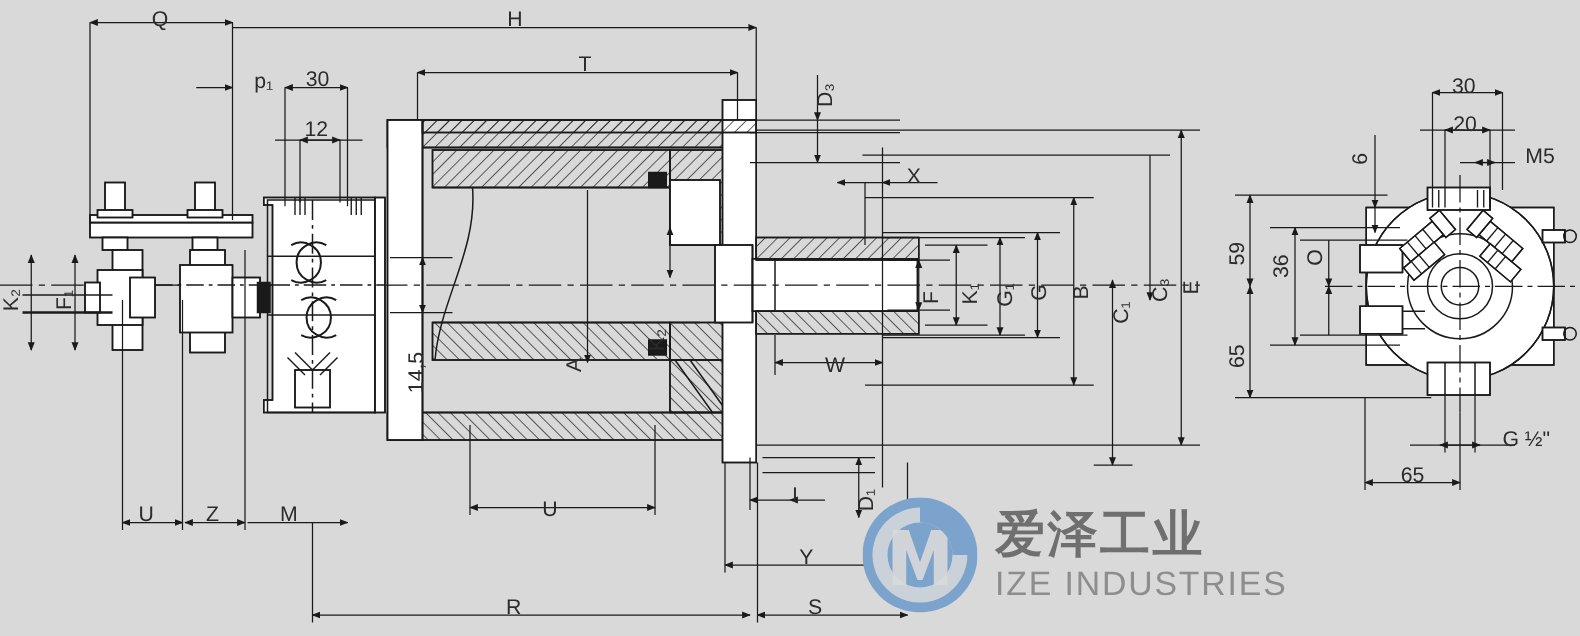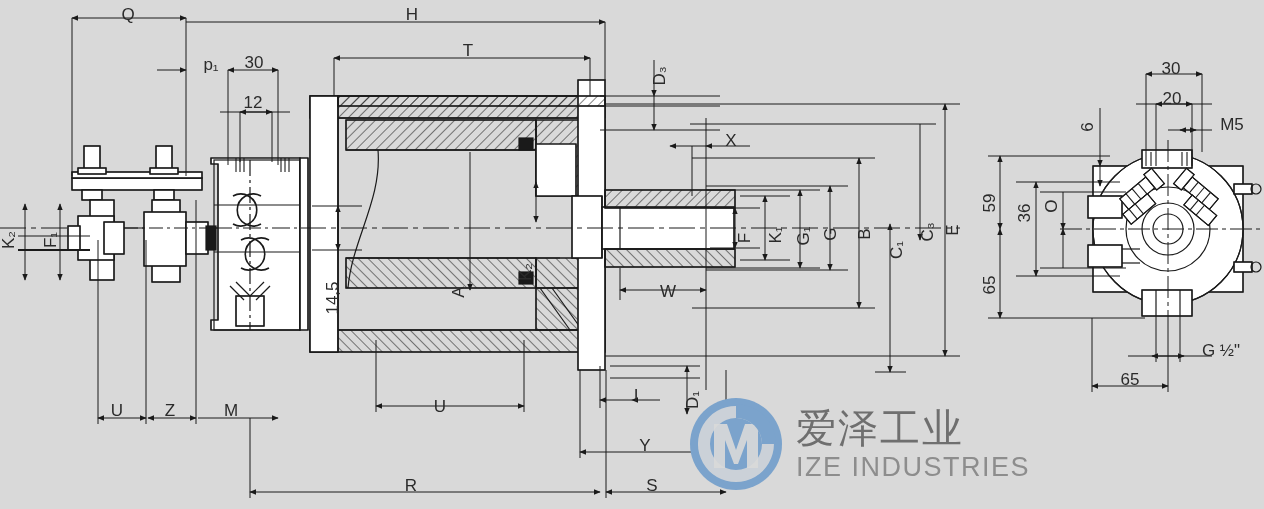--- a/index.html
+++ b/index.html
@@ -4,21 +4,21 @@
 <style>
   html,body{margin:0;padding:0;background:#d9d9d9;}
   body{width:1264px;height:509px;overflow:hidden;
        font-family:"Liberation Sans","DejaVu Sans",sans-serif;}
   #stage{position:relative;width:1264px;height:509px;background:#d9d9d9;}
   #stage svg{position:absolute;left:0;top:0;}
   .wm{position:absolute;left:690px;top:398px;display:flex;align-items:center;gap:14px;
       pointer-events:none;}
   .wm-mark{width:92px;height:92px;position:relative;}
   .wm-txt{display:flex;flex-direction:column;line-height:1;}
-  .wm-cn{font-size:40px;font-weight:normal;color:#6f6f6f;letter-spacing:2px;
+  .wm-cn{font-size:40px;font-weight:bold;color:#6f6f6f;letter-spacing:2px;
          font-family:"DejaVu Sans",sans-serif;}
   .wm-en{font-size:27px;color:#8d8d8d;letter-spacing:1.5px;margin-top:6px;}
 </style>
 </head>
 <body>
 
 <div id="stage">
 
 <svg width="1264" height="509" viewBox="0 0 1264 509">
   <defs>

